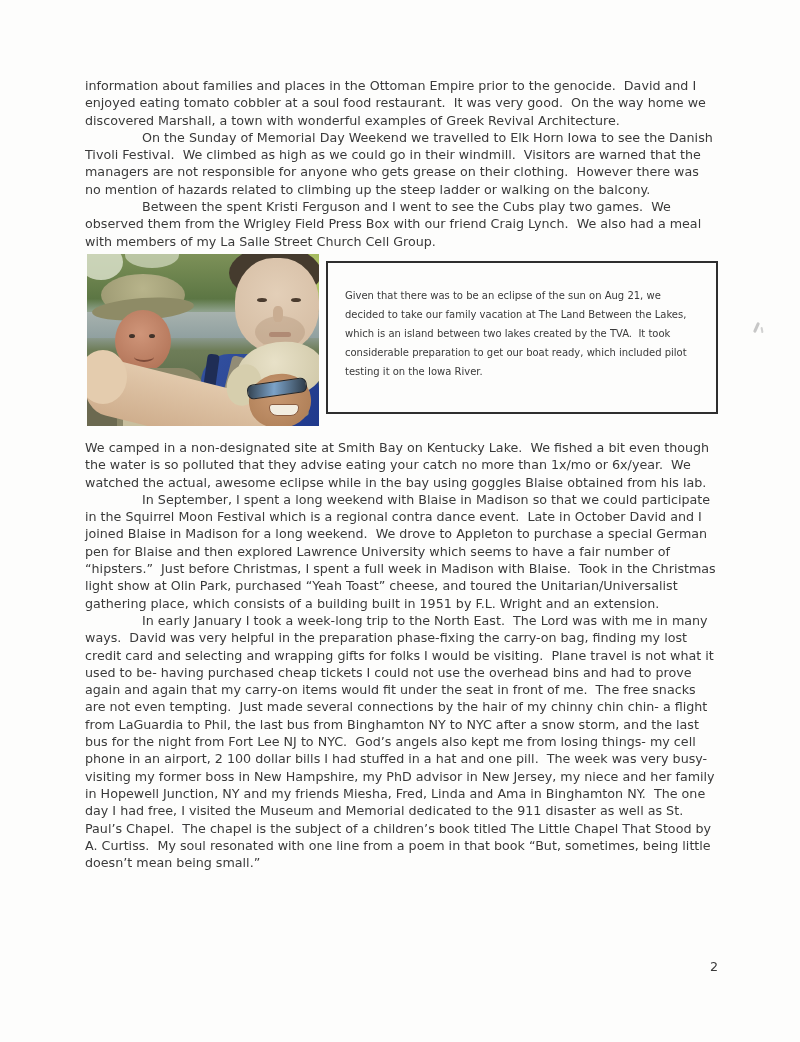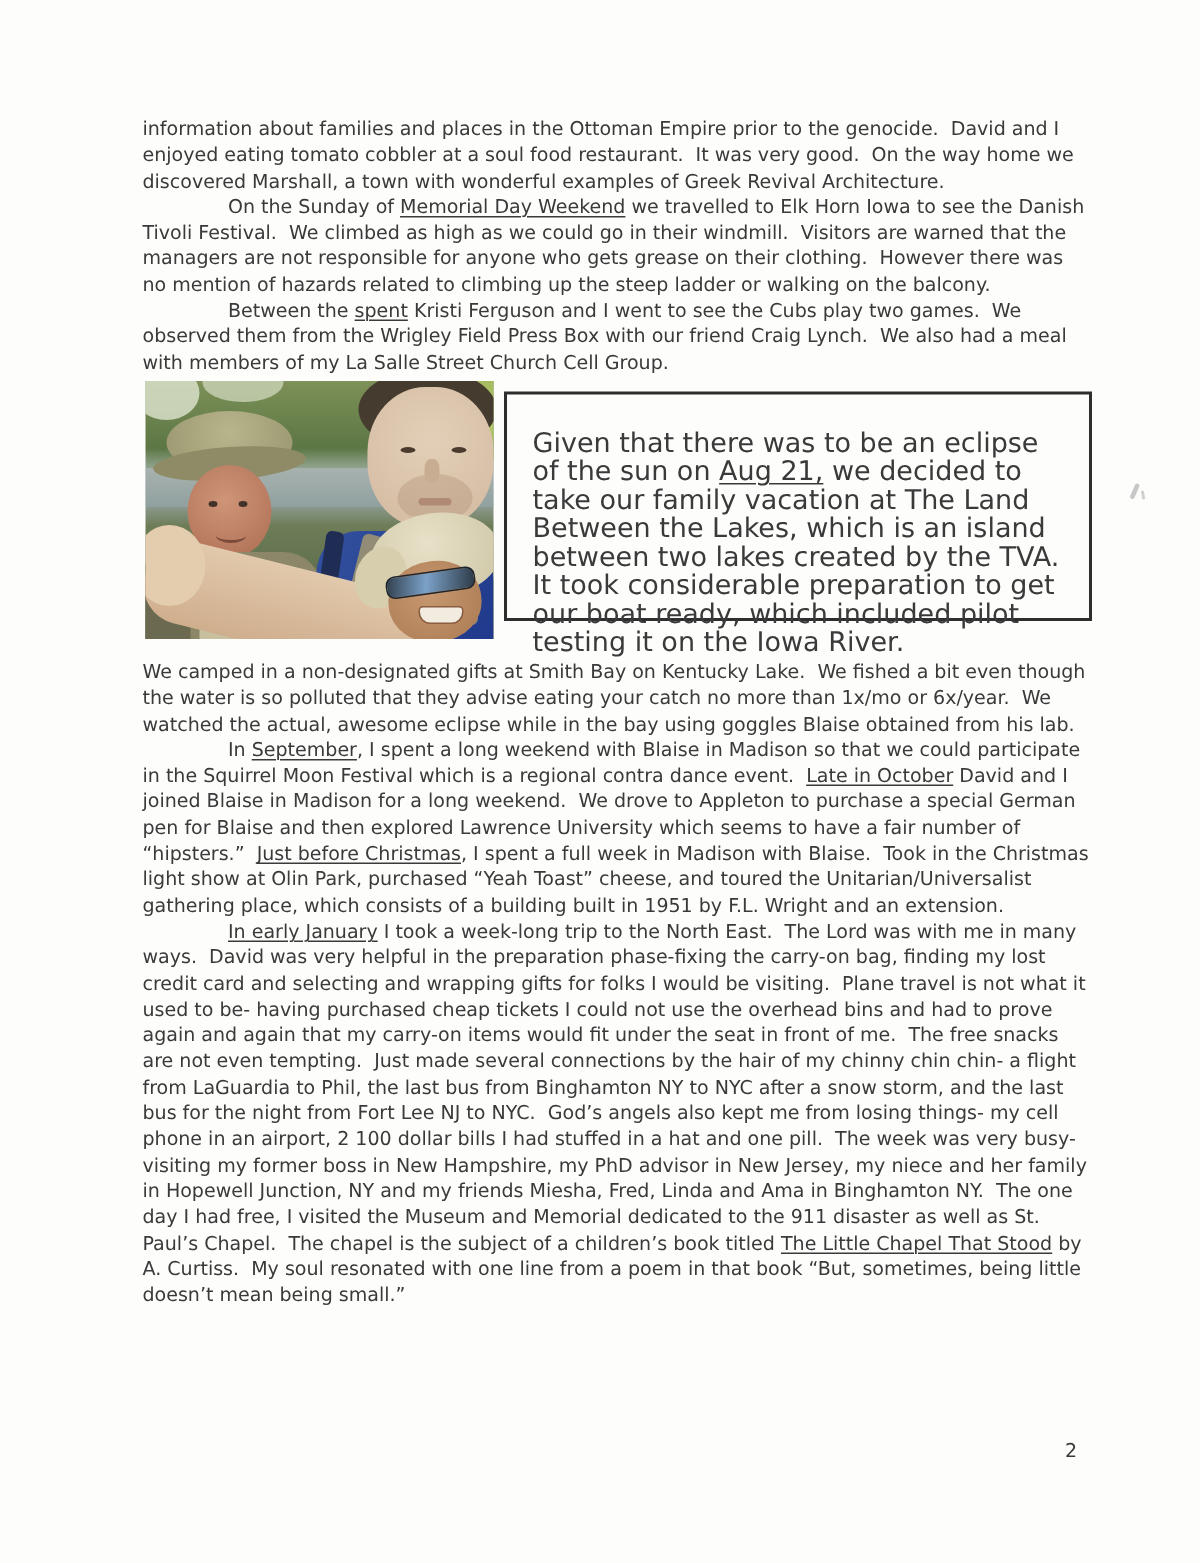--- a/index.html
+++ b/index.html
@@ -1,24 +1,24 @@
 <!DOCTYPE html>
 <html><head>
 <meta charset="utf-8">
 <style>
   html,body{margin:0;padding:0;}
   body{
     width:800px;height:1042px;position:relative;background:#ffffff;
     font-family:"DejaVu Sans","Liberation Sans",sans-serif;color:#3a3a3a;
   }
   .page{position:absolute;inset:0;background:#fdfdfc;overflow:hidden;}
-  .content{position:absolute;left:95px;top:77px;width:633px;font-size:12.7px;line-height:17.3px;}
+  .content{position:absolute;left:85px;top:77px;width:633px;font-size:12.7px;line-height:17.3px;}
   .para{margin:0;white-space:pre-wrap;}
   .para.indent{text-indent:57px;}
-  .u{text-decoration:underline;text-underline-offset:2px;text-decoration-thickness:1px;}
+  .u{text-underline-offset:2px;text-decoration-thickness:1px;}
 
   .figure-row{display:flex;align-items:flex-start;margin:4px 0 13px 2px;height:172px;}
 
   
   .photo{position:relative;flex:0 0 auto;width:232px;height:172px;overflow:hidden;
     background:linear-gradient(#7d9158 0%,#5c7644 26%,#8da089 33%,#9fa9a6 38%,#95a3a0 46%,#6e7d58 56%,#4c5c3e 100%);}
   .photo div{position:absolute;}
   .sky1{left:-8px;top:-10px;width:44px;height:36px;border-radius:50%;background:#dfe5cf;opacity:.8;}
   .sky2{left:38px;top:-12px;width:54px;height:26px;border-radius:50%;background:#d6ddc4;opacity:.7;}
   .foliage1{left:194px;top:-8px;width:52px;height:64px;border-radius:50%;background:radial-gradient(#bfd073,#93ac52);}
@@ -56,21 +56,21 @@
     background:radial-gradient(circle at 45% 35%,#e8e1c8,#cdc5a4);transform:rotate(-8deg);}
   .w-brim{left:140px;top:110px;width:34px;height:42px;border-radius:50%;background:#d6cead;transform:rotate(18deg);}
   .w-face{left:162px;top:120px;width:62px;height:54px;border-radius:48%;background:radial-gradient(circle at 45% 40%,#c79770,#aa7a52);transform:rotate(-6deg);}
   .w-glasses{left:160px;top:127px;width:58px;height:13px;border-radius:6px;border:1px solid #20262c;
     background:linear-gradient(100deg,#31404e,#7ba2c8 45%,#2d3a46);transform:rotate(-8deg);}
   .w-smile{left:182px;top:150px;width:28px;height:10px;border-radius:3px 3px 8px 8px;background:#f2ece0;border:1px solid #8a5c40;}
 
   
   .callout{box-sizing:border-box;margin-left:7px;margin-top:7px;width:392px;height:153px;
     border:2px solid #2e2e2e;padding:23px 13px 8px 17px;background:#fdfdfc;
-    font-size:18px;line-height:19px;white-space:pre-wrap;}
+    font-size:10px;line-height:19px;white-space:pre-wrap;}
 
   .page-number{position:absolute;left:710px;top:959px;font-size:12.7px;}
   .smudge{position:absolute;left:755px;top:322px;width:3px;height:11px;background:#b9b9b9;
     transform:rotate(24deg);border-radius:2px;opacity:.8;}
   .smudge2{position:absolute;left:761px;top:327px;width:2px;height:6px;background:#c6c6c6;
     transform:rotate(-10deg);border-radius:2px;opacity:.8;}
 </style>
 </head>
 <body>
 
@@ -122,21 +122,21 @@
         <div class="w-brim"></div>
         <div class="w-face"></div>
         <div class="w-glasses"></div>
         <div class="w-smile"></div>
       </div>
 
       <div class="callout"><span>Given that there was to be an eclipse of the sun on </span><span class="u">Aug 21,</span><span> we decided to take our family vacation at The Land Between the Lakes, which is an island between two lakes created by the TVA.  It took considerable preparation to get our boat ready, which included pilot testing it on the Iowa River.</span></div>
     </div>
 
     <div>
-        <p class="para"><span>We camped in a non-designated gifts at Smith Bay on Kentucky Lake.  We fished a bit even though the water is so polluted that they advise eating your catch no more than 1x/mo or 6x/year.  We watched the actual, awesome eclipse while in the bay using goggles Blaise obtained from his lab.</span></p>
+        <p class="para"><span>We camped in a non-designated site at Smith Bay on Kentucky Lake.  We fished a bit even though the water is so polluted that they advise eating your catch no more than 1x/mo or 6x/year.  We watched the actual, awesome eclipse while in the bay using goggles Blaise obtained from his lab.</span></p>
         <p class="para indent"><span>In </span><span class="u">September</span><span>, I spent a long weekend with Blaise in Madison so that we could participate in the Squirrel Moon Festival which is a regional contra dance event.  </span><span class="u">Late in October</span><span> David and I joined Blaise in Madison for a long weekend.  We drove to Appleton to purchase a special German pen for Blaise and then explored Lawrence University which seems to have a fair number of “hipsters.”  </span><span class="u">Just before Christmas</span><span>, I spent a full week in Madison with Blaise.  Took in the Christmas light show at Olin Park, purchased “Yeah Toast” cheese, and toured the Unitarian/Universalist gathering place, which consists of a building built in 1951 by F.L. Wright and an extension.</span></p>
         <p class="para indent"><span class="u">In early January</span><span> I took a week-long trip to the North East.  The Lord was with me in many ways.  David was very helpful in the preparation phase-fixing the carry-on bag, finding my lost credit card and selecting and wrapping gifts for folks I would be visiting.  Plane travel is not what it used to be- having purchased cheap tickets I could not use the overhead bins and had to prove again and again that my carry-on items would fit under the seat in front of me.  The free snacks are not even tempting.  Just made several connections by the hair of my chinny chin chin- a flight from LaGuardia to Phil, the last bus from Binghamton NY to NYC after a snow storm, and the last bus for the night from Fort Lee NJ to NYC.  God’s angels also kept me from losing things- my cell phone in an airport, 2 100 dollar bills I had stuffed in a hat and one pill.  The week was very busy- visiting my former boss in New Hampshire, my PhD advisor in New Jersey, my niece and her family in Hopewell Junction, NY and my friends Miesha, Fred, Linda and Ama in Binghamton NY.  The one day I had free, I visited the Museum and Memorial dedicated to the 911 disaster as well as St. Paul’s Chapel.  The chapel is the subject of a children’s book titled </span><span class="u">The Little Chapel That Stood</span><span> by A. Curtiss.  My soul resonated with one line from a poem in that book “But, sometimes, being little doesn’t mean being small.”</span></p>
       </div>
   </div>
 
   <div class="smudge"></div>
   <div class="smudge2"></div>
 
   <div class="page-number">2</div>
 </div>

